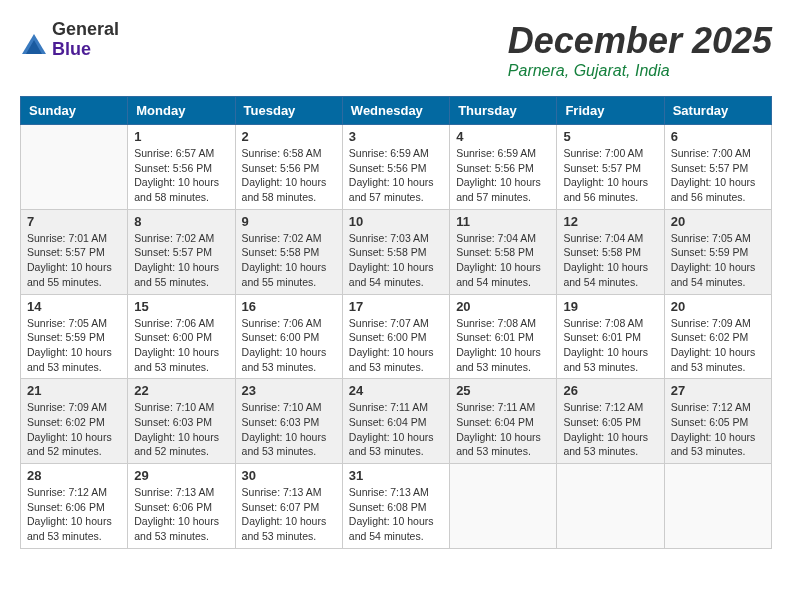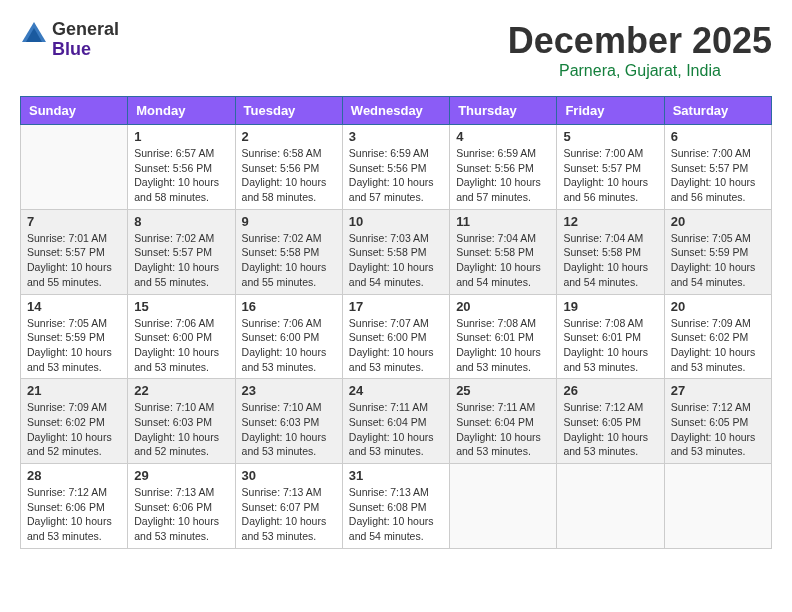--- a/index.html
+++ b/index.html
@@ -11,21 +11,21 @@
       padding: 20px;
     }
     .header {
       display: flex;
       justify-content: space-between;
       align-items: flex-start;
       margin-bottom: 16px;
     }
     .logo {
       display: flex;
-      align-items: flex-start;
+      align-items: flex-end;
     }
     .logo-text {
       display: flex;
       flex-direction: column;
       line-height: 1.1;
     }
     .logo-general {
       font-size: 18px;
       font-weight: bold;
       color: #333;
@@ -34,38 +34,39 @@
       font-size: 18px;
       font-weight: bold;
       color: #4c1d95;
     }
     .logo-icon {
       width: 28px;
       height: 28px;
       margin-right: 4px;
     }
     .title-section {
-      text-align: center;
+      text-align: left;
+      font-style: italic;
     }
     .month-title {
       font-size: 36px;
       font-weight: bold;
       color: #333;
     }
     .location {
       font-size: 16px;
       color: #15803d;
     }
     .calendar {
       width: 100%;
       border-collapse: collapse;
       border: 1px solid #ccc;
     }
     .calendar th {
-      background-color: #8b5cf6;
+      background-color: #0369a1;
       color: white;
       text-align: left;
       padding: 6px 8px;
       font-size: 13px;
       border: 1px solid #2d6aa0;
     }
     .calendar td {
       vertical-align: top;
       border: 1px solid #ccc;
       padding: 4px 6px;

